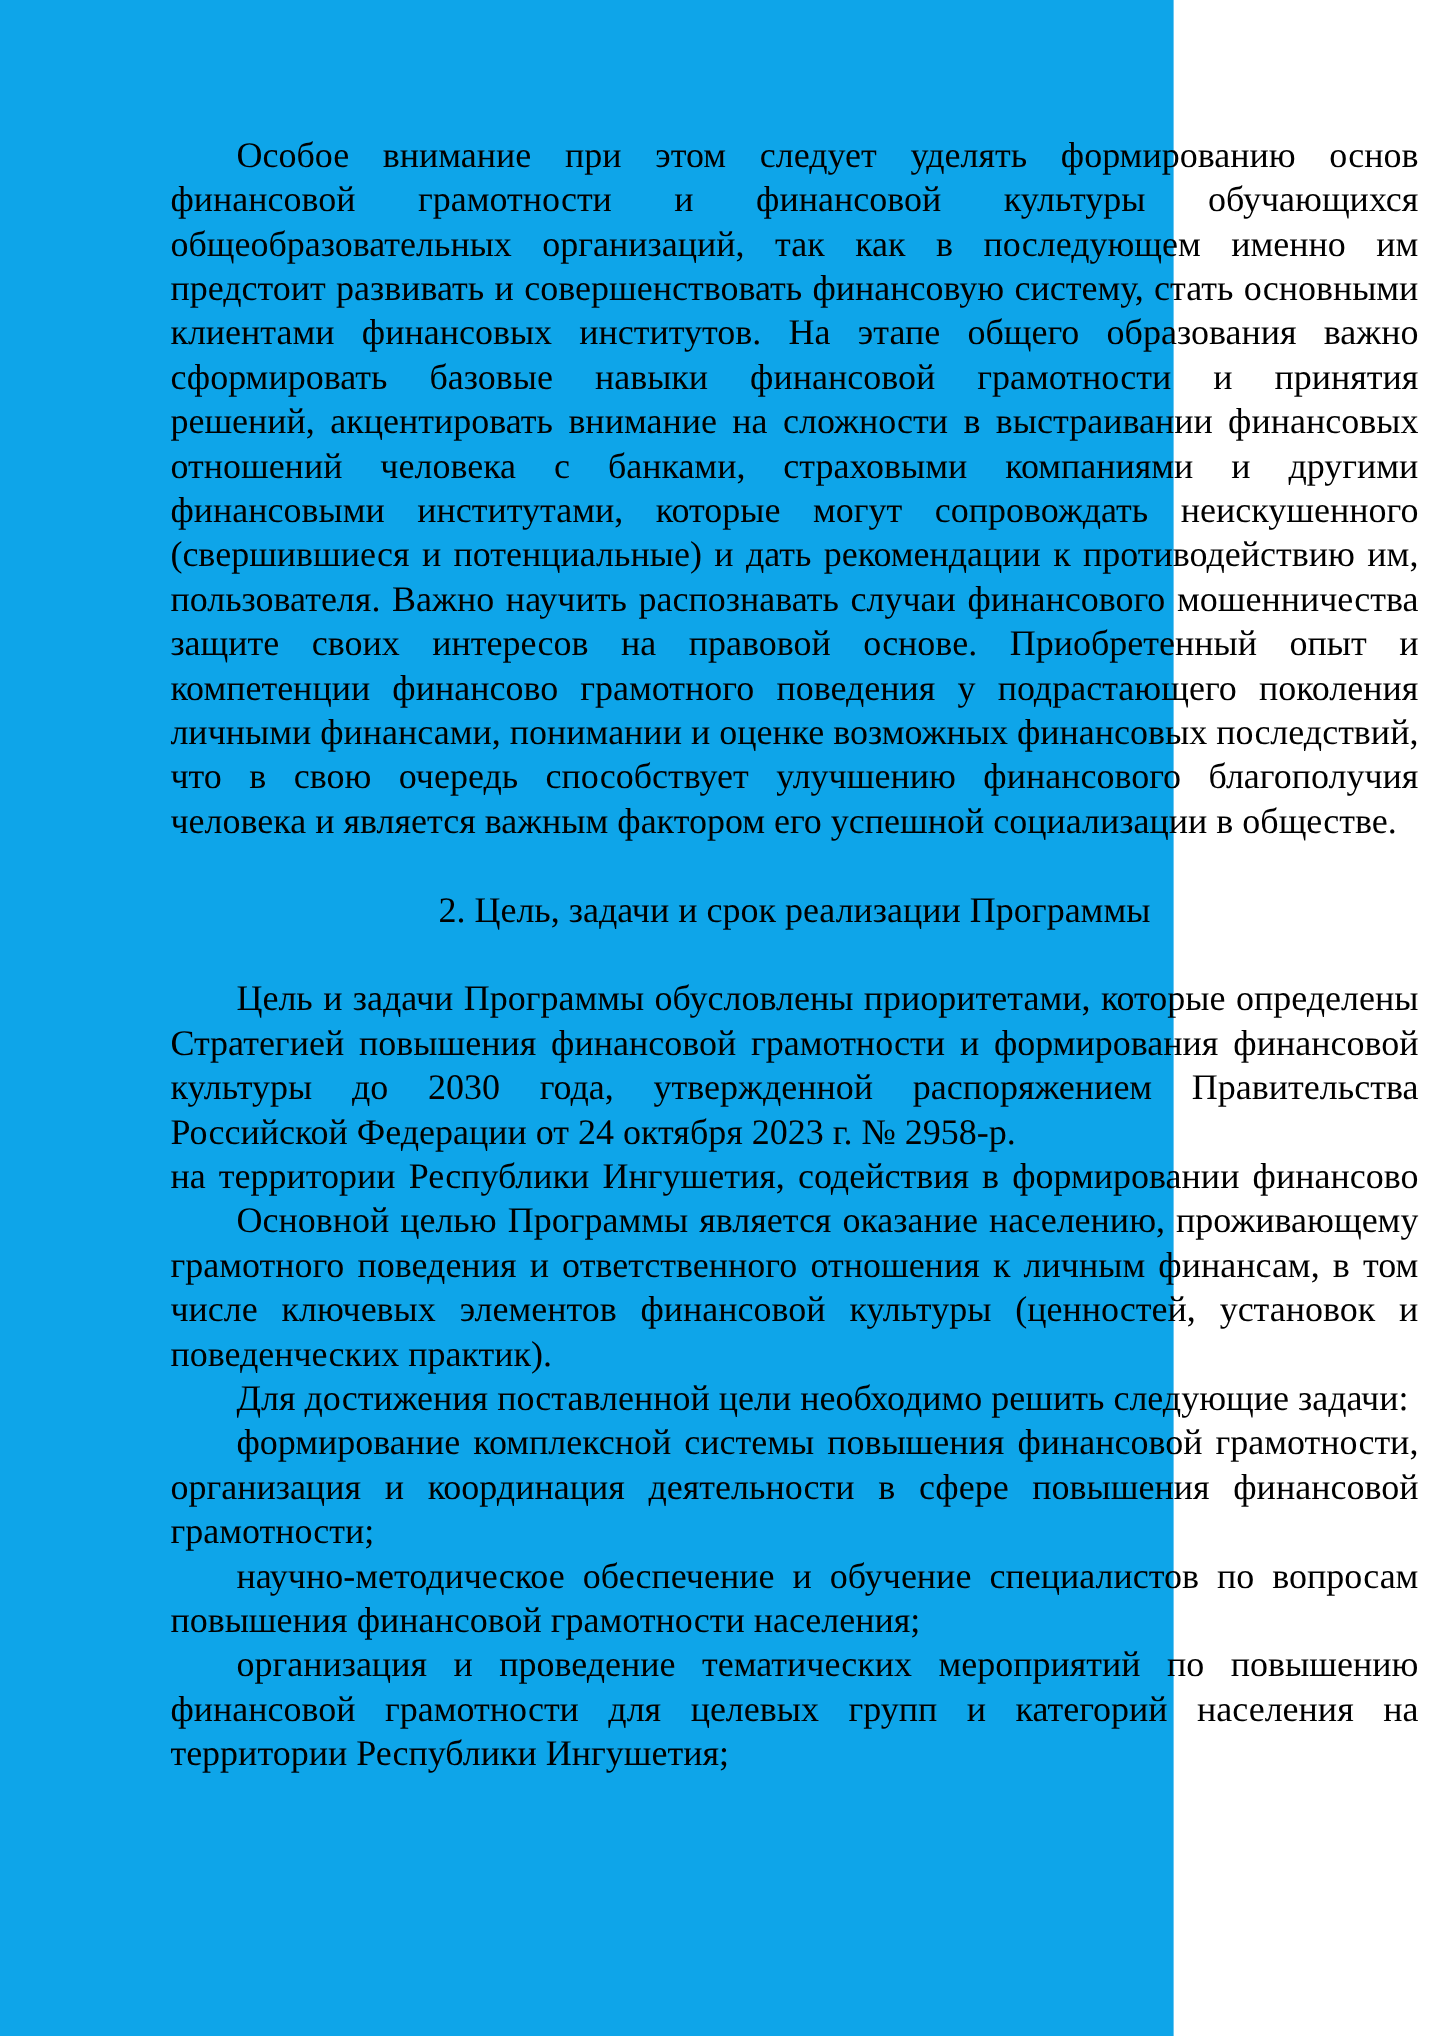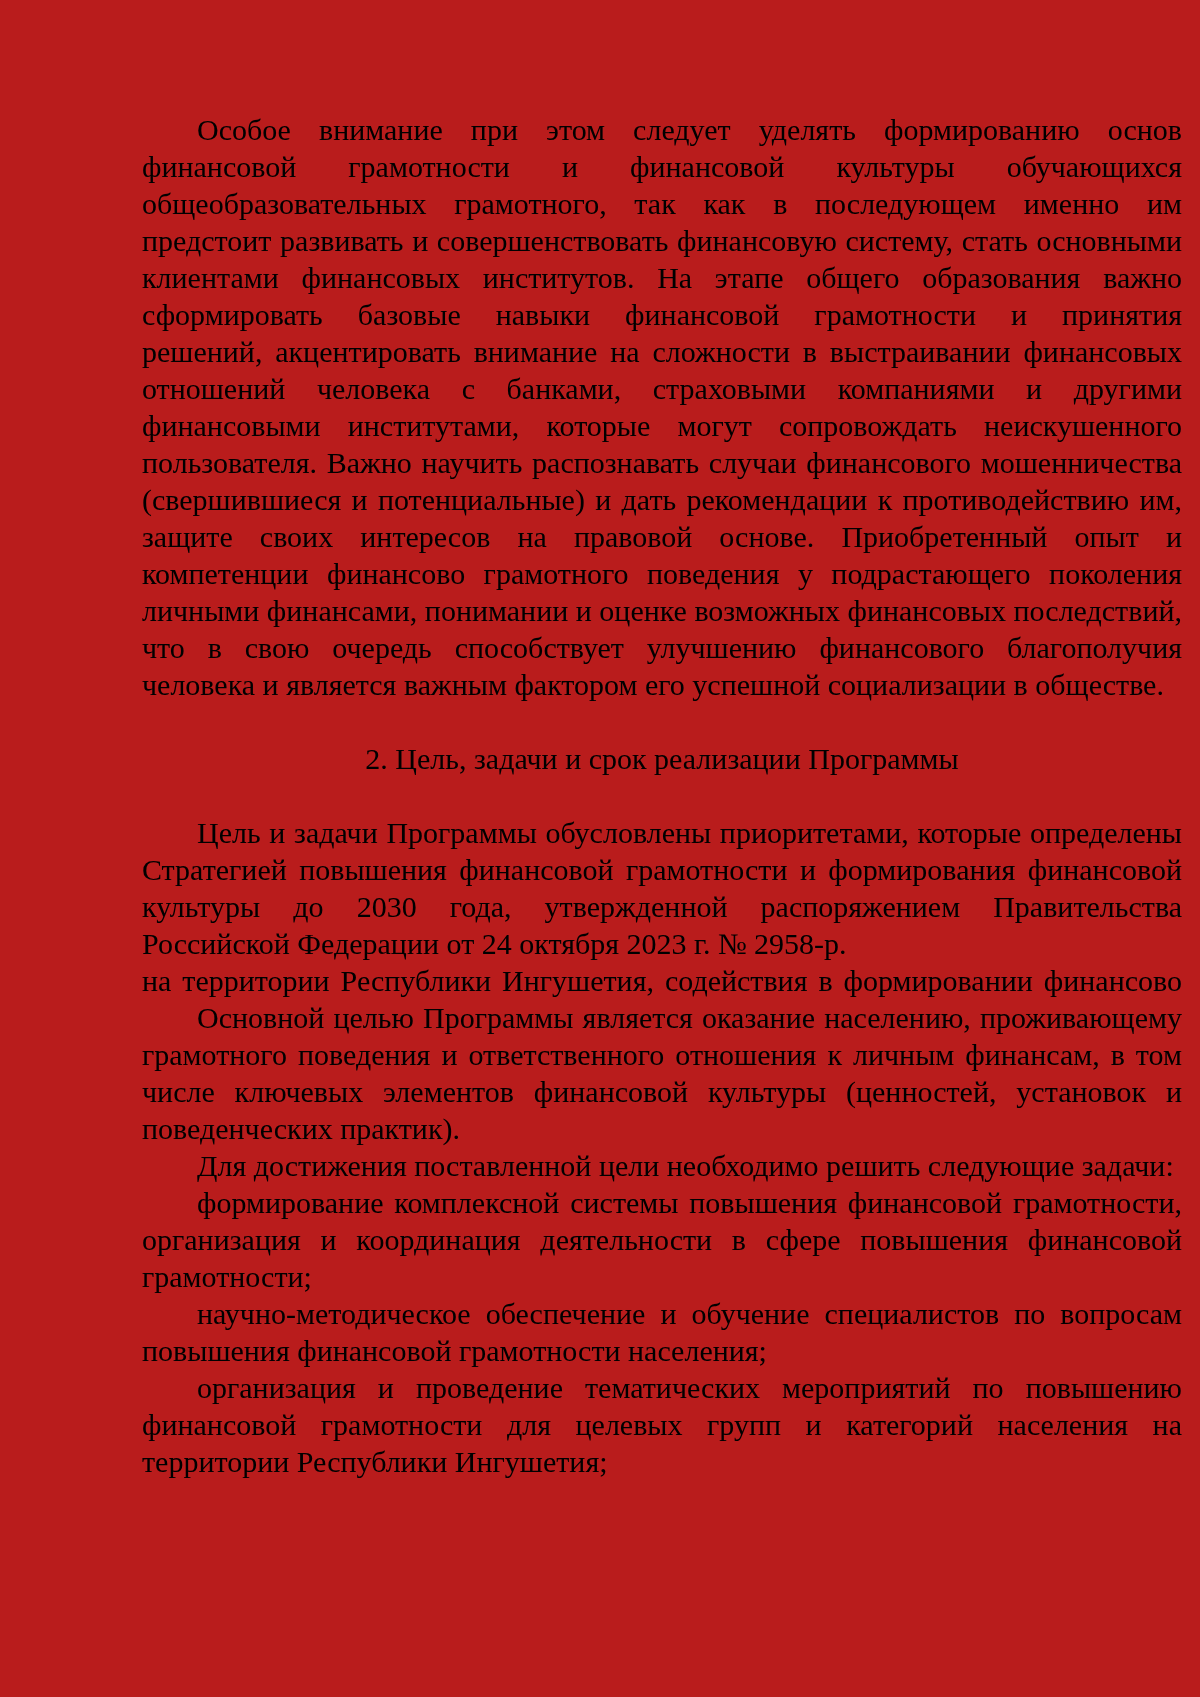--- a/index.html
+++ b/index.html
@@ -7,23 +7,23 @@
     padding: 0;
     background: #ffffff;
   }
   body {
     width: 1200px;
     height: 1697px;
     overflow: hidden;
   }
   .page {
     box-sizing: border-box;
-    width: 1200px;
+    width: 978px;
     height: 1697px;
-    background: #b91c1c;
+    background: #0ea5e9;
     padding: 111px 0 0 142px;
   }
   .doc {
     width: 1040px;
     color: #000000;
     font-family: "Liberation Serif", "DejaVu Serif", serif;
     font-size: 30px;
   }
   .line {
     height: 37px;
@@ -53,29 +53,29 @@
     height: 37px;
   }
 </style>
 </head>
 <body>
 
 <div class="page">
   <div class="doc">
       <div class="line just first">Особое внимание при этом следует уделять формированию основ</div>
       <div class="line just">финансовой грамотности и финансовой культуры обучающихся</div>
-      <div class="line just">общеобразовательных грамотного, так как в последующем именно им</div>
+      <div class="line just">общеобразовательных организаций, так как в последующем именно им</div>
       <div class="line just">предстоит развивать и совершенствовать финансовую систему, стать основными</div>
       <div class="line just">клиентами финансовых институтов. На этапе общего образования важно</div>
       <div class="line just">сформировать базовые навыки финансовой грамотности и принятия финансовых</div>
       <div class="line just">решений, акцентировать внимание на сложности в выстраивании финансовых</div>
       <div class="line just">отношений человека с банками, страховыми компаниями и другими</div>
       <div class="line just">финансовыми институтами, которые могут сопровождать неискушенного</div>
+      <div class="line just">(свершившиеся и потенциальные) и дать рекомендации к противодействию им,</div>
       <div class="line just">пользователя. Важно научить распознавать случаи финансового мошенничества</div>
-      <div class="line just">(свершившиеся и потенциальные) и дать рекомендации к противодействию им,</div>
       <div class="line just">защите своих интересов на правовой основе. Приобретенный опыт и</div>
       <div class="line just">компетенции финансово грамотного поведения у подрастающего поколения</div>
       <div class="line just">личными финансами, понимании и оценке возможных финансовых последствий,</div>
       <div class="line just">что в свою очередь способствует улучшению финансового благополучия</div>
       <div class="line last">человека и является важным фактором его успешной социализации в обществе.</div>
       <div class="spacer"></div>
       <div class="line heading">2. Цель, задачи и срок реализации Программы</div>
       <div class="spacer"></div>
       <div class="line just first">Цель и задачи Программы обусловлены приоритетами, которые определены</div>
       <div class="line just">Стратегией повышения финансовой грамотности и формирования финансовой</div>

